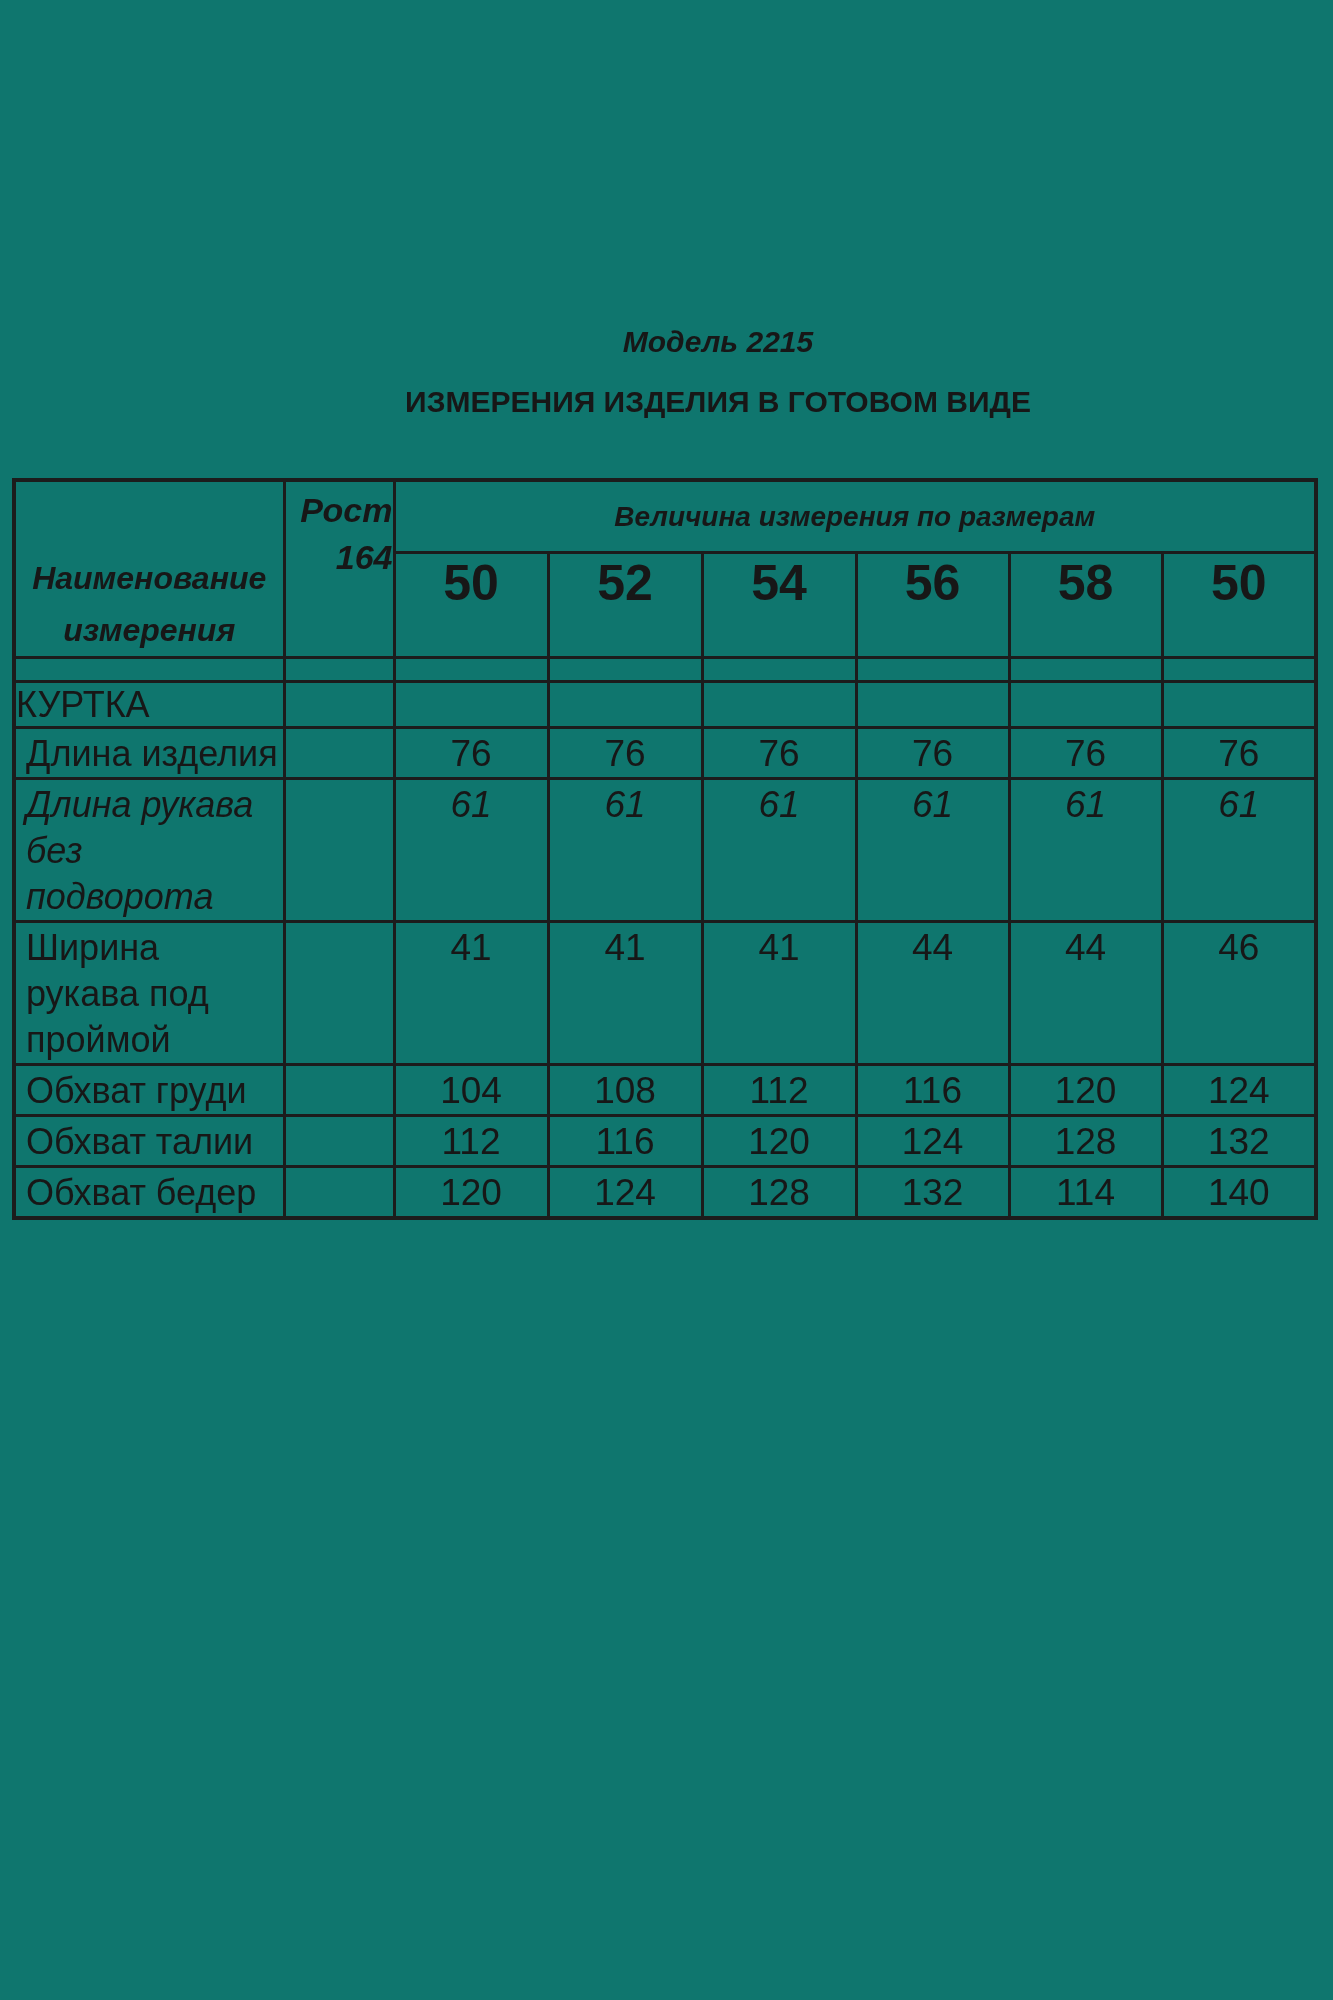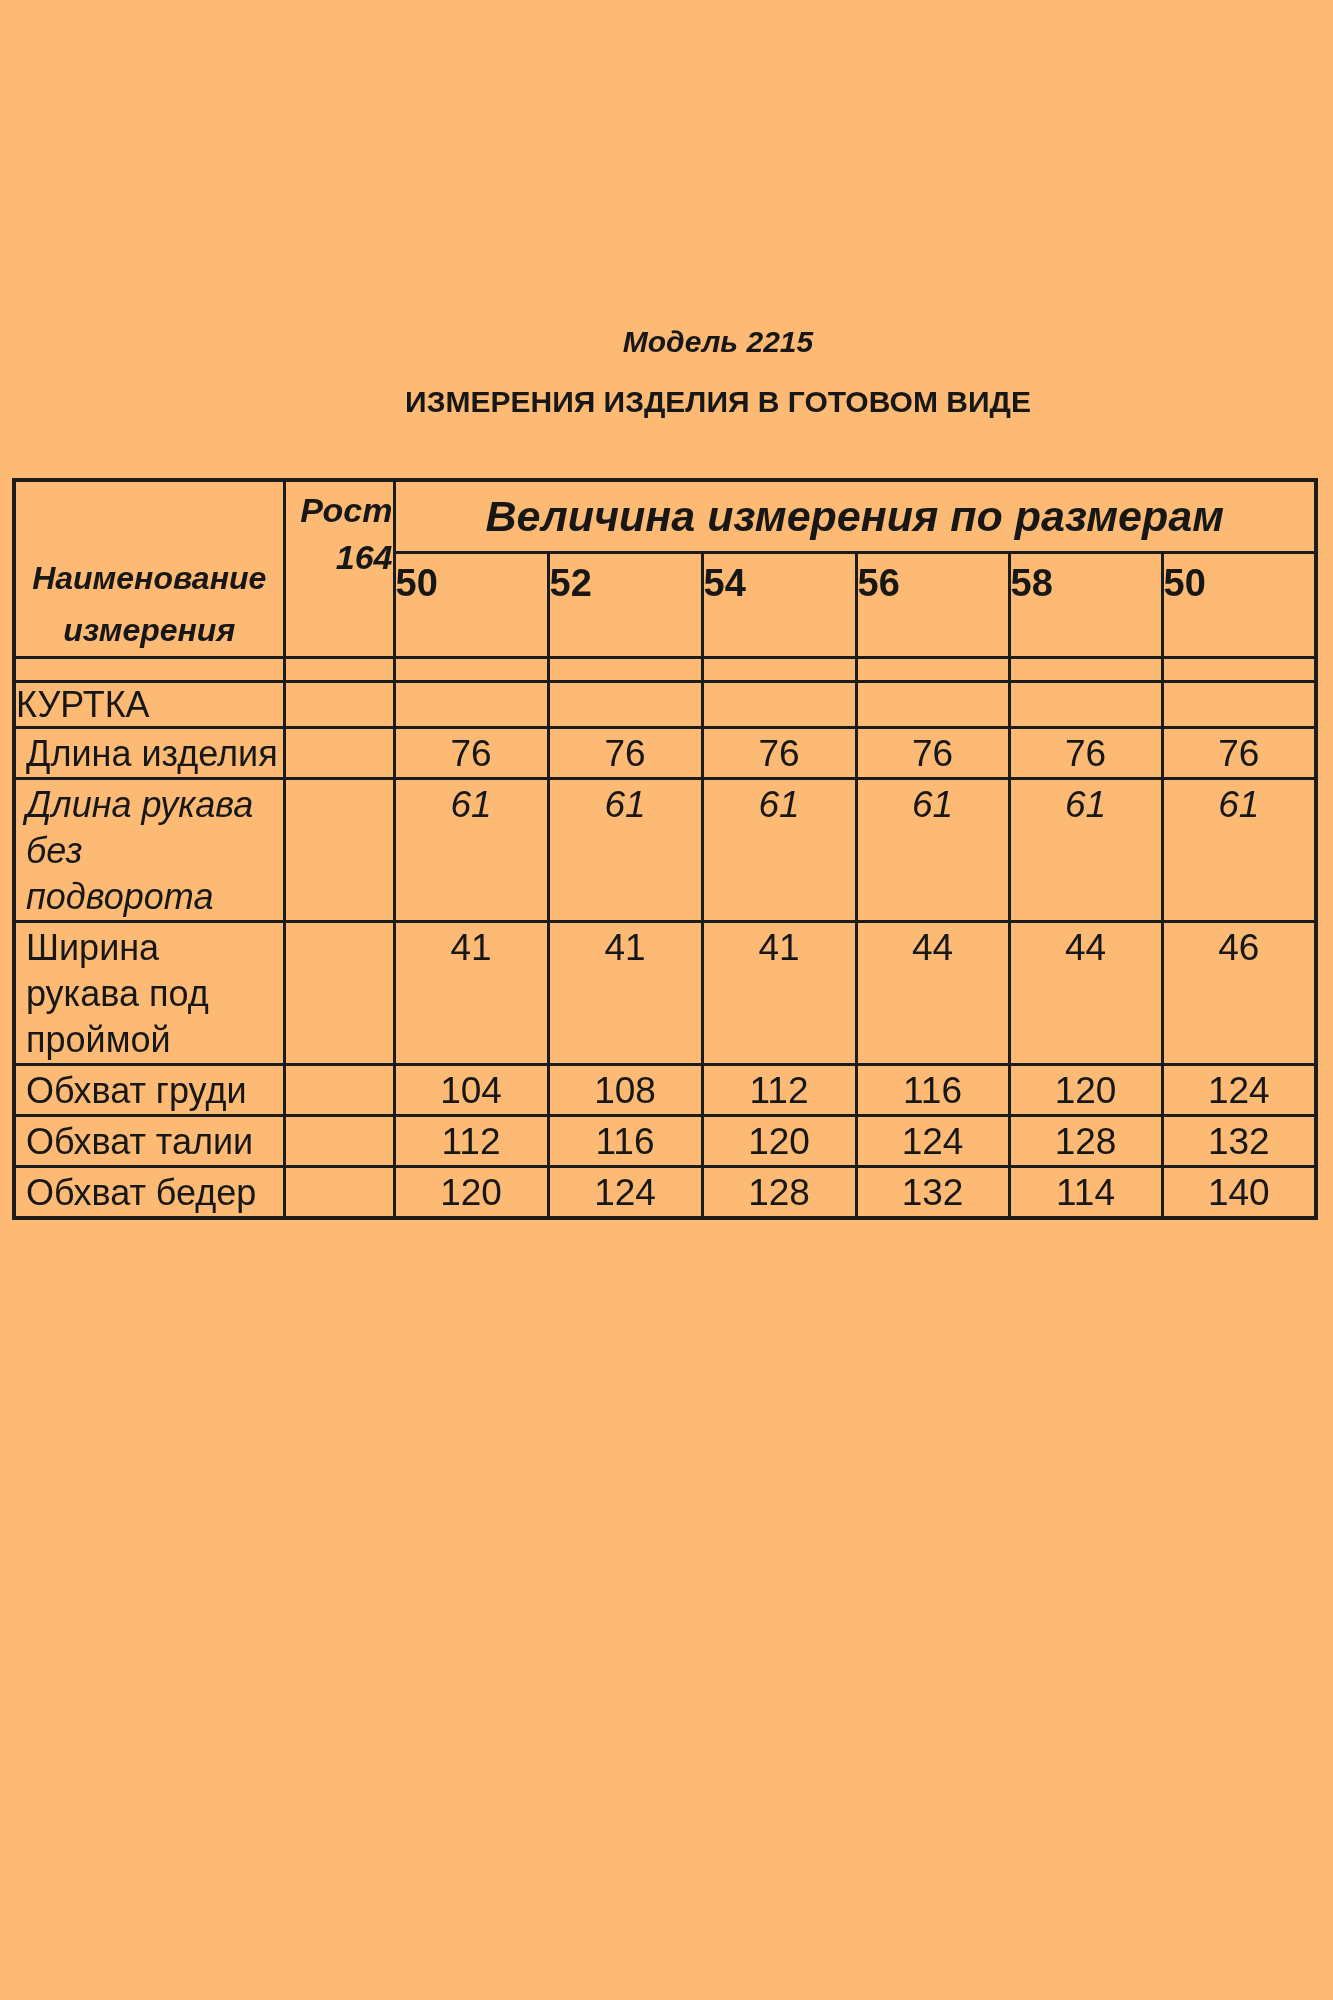--- a/index.html
+++ b/index.html
@@ -1,21 +1,21 @@
 <!DOCTYPE html>
 <html><head>
 <meta charset="utf-8">
 <style>
   * { box-sizing: border-box; margin: 0; padding: 0; }
   html, body { background: #ffffff; }
   .page {
     position: relative;
     width: 1333px;
     height: 2000px;
-    background: #fdba74;
+    background: #0f766e;
     color: #171717;
     font-family: "Liberation Sans", "DejaVu Sans", sans-serif;
     overflow: hidden;
   }
   .title-block {
     margin-left: 104px;
     width: 1228px;
     padding-top: 324px;
     text-align: center;
   }
@@ -53,27 +53,27 @@
     white-space: pre-line;
   }
   td.cell-rost {
     font-weight: bold; font-style: italic;
     font-size: 34px; line-height: 47px;
     text-align: right; padding-top: 5px;
     white-space: pre-line;
   }
   td.cell-span {
     font-weight: bold; font-style: italic;
-    font-size: 43px; text-align: center;
+    font-size: 28px; text-align: center;
     vertical-align: middle;
   }
   td.cell-size {
     font-weight: bold;
-    font-size: 38px; line-height: 44px;
-    padding-top: 7px;
+    font-size: 50px; line-height: 44px;
+    text-align: center; padding-top: 7px;
   }
   
   tr.spacer { height: 24px; }
   tr.spacer td { padding: 0; font-size: 0; line-height: 0; }
   
   tr.sec { height: 44px; }
   td.cell-section {
     font-size: 36px; line-height: 42px;
     text-align: left; padding-top: 1px;
   }

